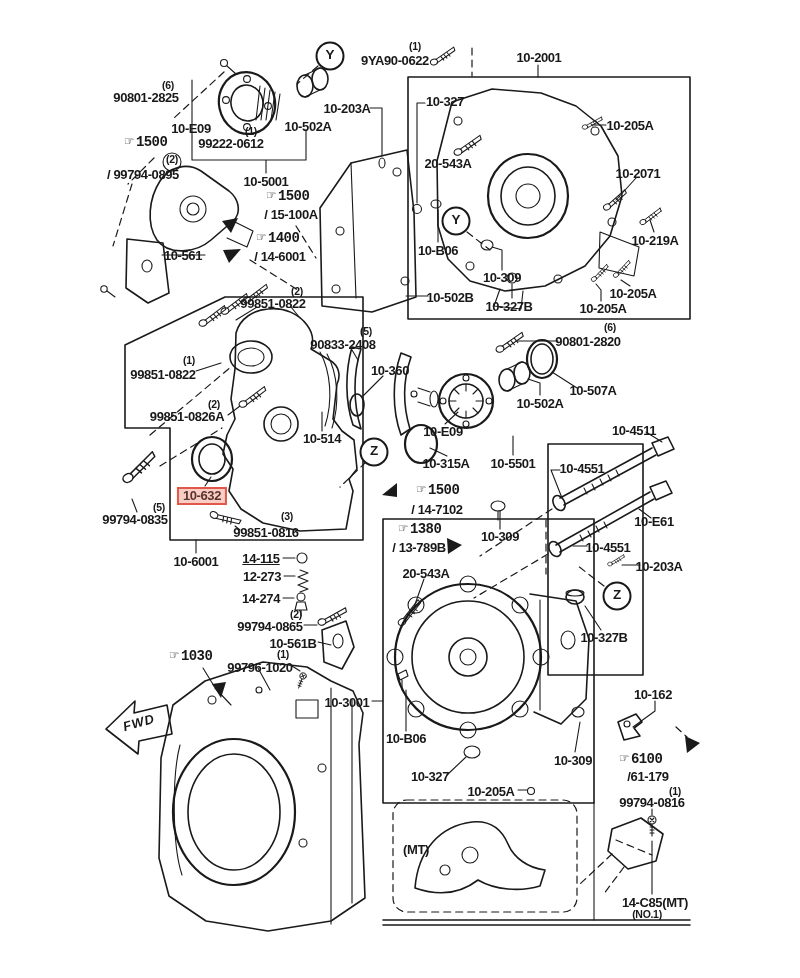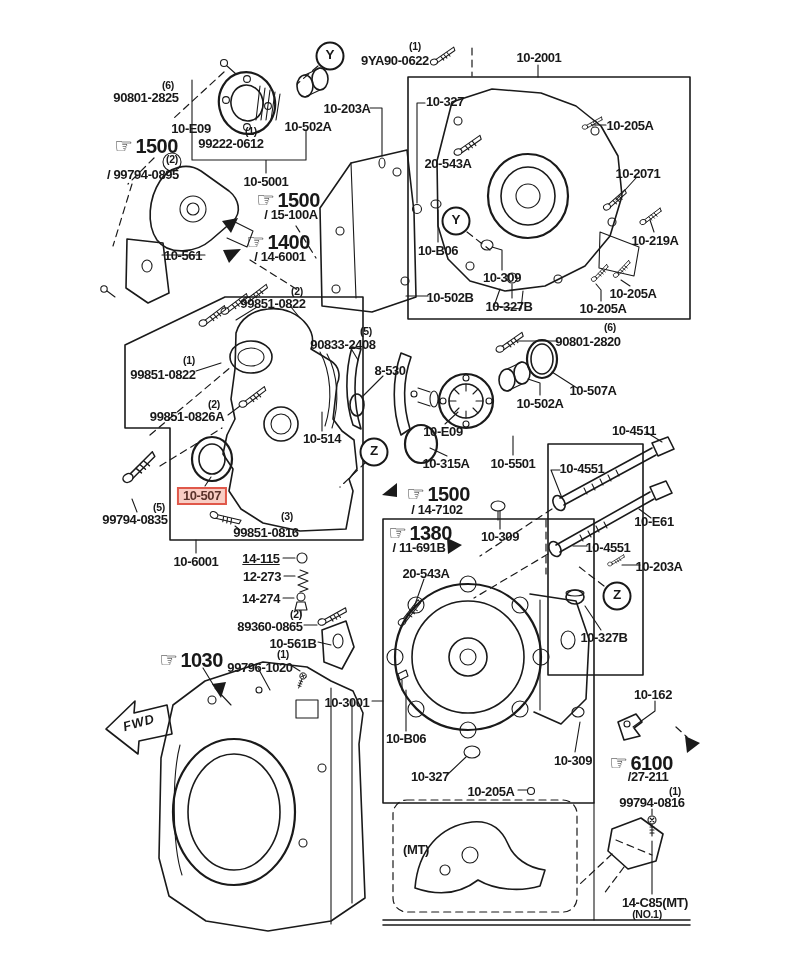--- a/index.html
+++ b/index.html
@@ -5,21 +5,21 @@
   html,body{margin:0;padding:0;}
   body{
     width:800px;height:978px;position:relative;background:#ffffff;
     font-family:"Liberation Sans", sans-serif;overflow:hidden;color:#181818;
   }
   #art{position:absolute;left:0;top:0;width:800px;height:978px;}
   #labels{position:absolute;left:0;top:0;width:800px;height:978px;}
   .lbl{position:absolute;transform:translateX(-50%);white-space:nowrap;font-weight:700;color:#181818;line-height:1.05;}
   .md{font-size:13px;letter-spacing:-0.4px;}
   .sm{font-size:10.5px;letter-spacing:-0.3px;}
-  .lg{font-size:20px;letter-spacing:-0.6px;}
+  .lg{font-size:14px;letter-spacing:-0.6px;font-family:Liberation Mono, monospace;}
   .fwd{font-size:13px;font-style:italic;letter-spacing:1px;transform:translateX(-50%) rotate(-16deg);}
   .hand{font-weight:400;font-size:1.05em;margin-right:3px;}
   .hl{background:var(--hl-fill,#f8cdc4);border:2px solid var(--hl-border,#e0584a);padding:0 4px;color:#5a332c;}
   .circ{position:absolute;transform:translate(-50%,-50%);width:25px;height:25px;border:2px solid #181818;
         border-radius:50%;text-align:center;line-height:22px;font-weight:700;font-size:13.5px;background:#fff;}
   svg .ln{fill:none;stroke:#1a1a1a;stroke-width:1.6;stroke-linejoin:round;stroke-linecap:round;}
   svg .w2{stroke-width:2.2;}
   svg .thin{stroke-width:1.1;}
   svg .dash{stroke-dasharray:7 5;stroke-width:1.2;}
   svg .fillb{fill:#1a1a1a;stroke:none;}
@@ -318,52 +318,52 @@
     <div class="lbl md" style="left: 608px; top: 541px;"><span>10-4551</span></div>
     <div class="lbl md" style="left: 659px; top: 560px;"><span>10-203A</span></div>
     <div class="lbl sm" style="left: 297px; top: 286px;"><span>(2)</span></div>
     <div class="lbl md" style="left: 273px; top: 297px;"><span>99851-0822</span></div>
     <div class="lbl sm" style="left: 189px; top: 355px;"><span>(1)</span></div>
     <div class="lbl md" style="left: 163px; top: 368px;"><span>99851-0822</span></div>
     <div class="lbl sm" style="left: 214px; top: 399px;"><span>(2)</span></div>
     <div class="lbl md" style="left: 187px; top: 410px;"><span>99851-0826A</span></div>
     <div class="lbl sm" style="left: 366px; top: 326px;"><span>(5)</span></div>
     <div class="lbl md" style="left: 343px; top: 338px;"><span>90833-2408</span></div>
-    <div class="lbl md" style="left: 390px; top: 364px;"><span>8-530</span></div>
+    <div class="lbl md" style="left: 390px; top: 364px;"><span>10-360</span></div>
     <div class="lbl md" style="left: 322px; top: 432px; text-align: center;"><span>10-514</span></div>
-    <div class="lbl md hl" style="left: 202px; top: 487px;"><span>10-507</span></div>
+    <div class="lbl md hl" style="left: 202px; top: 487px;"><span>10-632</span></div>
     <div class="lbl sm" style="left: 159px; top: 502px;"><span>(5)</span></div>
     <div class="lbl md" style="left: 135px; top: 513px;"><span>99794-0835</span></div>
     <div class="lbl sm" style="left: 287px; top: 511px;"><span>(3)</span></div>
     <div class="lbl md" style="left: 266px; top: 526px;"><span>99851-0816</span></div>
     <div class="lbl md" style="left: 196px; top: 555px;"><span>10-6001</span></div>
     <div class="lbl md" style="left: 261px; top: 552px; text-decoration: underline;"><span>14-115</span></div>
     <div class="lbl md" style="left: 262px; top: 570px;"><span>12-273</span></div>
     <div class="lbl md" style="left: 261px; top: 592px;"><span>14-274</span></div>
     <div class="lbl sm" style="left: 296px; top: 609px;"><span>(2)</span></div>
-    <div class="lbl md" style="left: 270px; top: 620px;"><span>89360-0865</span></div>
+    <div class="lbl md" style="left: 270px; top: 620px;"><span>99794-0865</span></div>
     <div class="lbl md" style="left: 293px; top: 637px;"><span>10-561B</span></div>
     <div class="lbl sm" style="left: 283px; top: 649px;"><span>(1)</span></div>
     <div class="lbl md" style="left: 260px; top: 661px;"><span>99796-1020</span></div>
     <div class="lbl lg" style="left: 191px; top: 649px;"><span class="hand">☞</span><span>1030</span></div>
     <div class="lbl md" style="left: 347px; top: 696px;"><span>10-3001</span></div>
     <div class="lbl lg" style="left: 438px; top: 483px;"><span class="hand">☞</span><span>1500</span></div>
     <div class="lbl md" style="left: 437px; top: 503px;"><span>/ 14-7102</span></div>
     <div class="lbl lg" style="left: 420px; top: 522px;"><span class="hand">☞</span><span>1380</span></div>
-    <div class="lbl md" style="left: 419px; top: 541px;"><span>/ 11-691B</span></div>
+    <div class="lbl md" style="left: 419px; top: 541px;"><span>/ 13-789B</span></div>
     <div class="lbl md" style="left: 500px; top: 530px;"><span>10-309</span></div>
     <div class="lbl md" style="left: 426px; top: 567px;"><span>20-543A</span></div>
     <div class="lbl md" style="left: 604px; top: 631px;"><span>10-327B</span></div>
     <div class="lbl md" style="left: 406px; top: 732px;"><span>10-B06</span></div>
     <div class="lbl md" style="left: 430px; top: 770px;"><span>10-327</span></div>
     <div class="lbl md" style="left: 491px; top: 785px;"><span>10-205A</span></div>
     <div class="lbl md" style="left: 573px; top: 754px;"><span>10-309</span></div>
     <div class="lbl md" style="left: 653px; top: 688px;"><span>10-162</span></div>
     <div class="lbl lg" style="left: 641px; top: 752px;"><span class="hand">☞</span><span>6100</span></div>
-    <div class="lbl md" style="left: 648px; top: 770px;"><span>/27-211</span></div>
+    <div class="lbl md" style="left: 648px; top: 770px;"><span>/61-179</span></div>
     <div class="lbl sm" style="left: 675px; top: 786px;"><span>(1)</span></div>
     <div class="lbl md" style="left: 652px; top: 796px;"><span>99794-0816</span></div>
     <div class="lbl md" style="left: 655px; top: 896px;"><span>14-C85(MT)</span></div>
     <div class="lbl sm" style="left: 647px; top: 909px;"><span>(NO.1)</span></div>
     <div class="lbl md" style="left: 416px; top: 803px; margin-top: 40px;"><span>(MT)</span></div>
     <div class="lbl sm" style="left: 172px; top: 154px;"><span>(2)</span></div>
     <div class="lbl fwd" style="left: 139px; top: 716px;"><span>FWD</span></div>
     <div class="circ" style="left: 330px; top: 56px;">Y</div>
     <div class="circ" style="left: 456px; top: 221px;">Y</div>
     <div class="circ" style="left: 374px; top: 452px;">Z</div>

